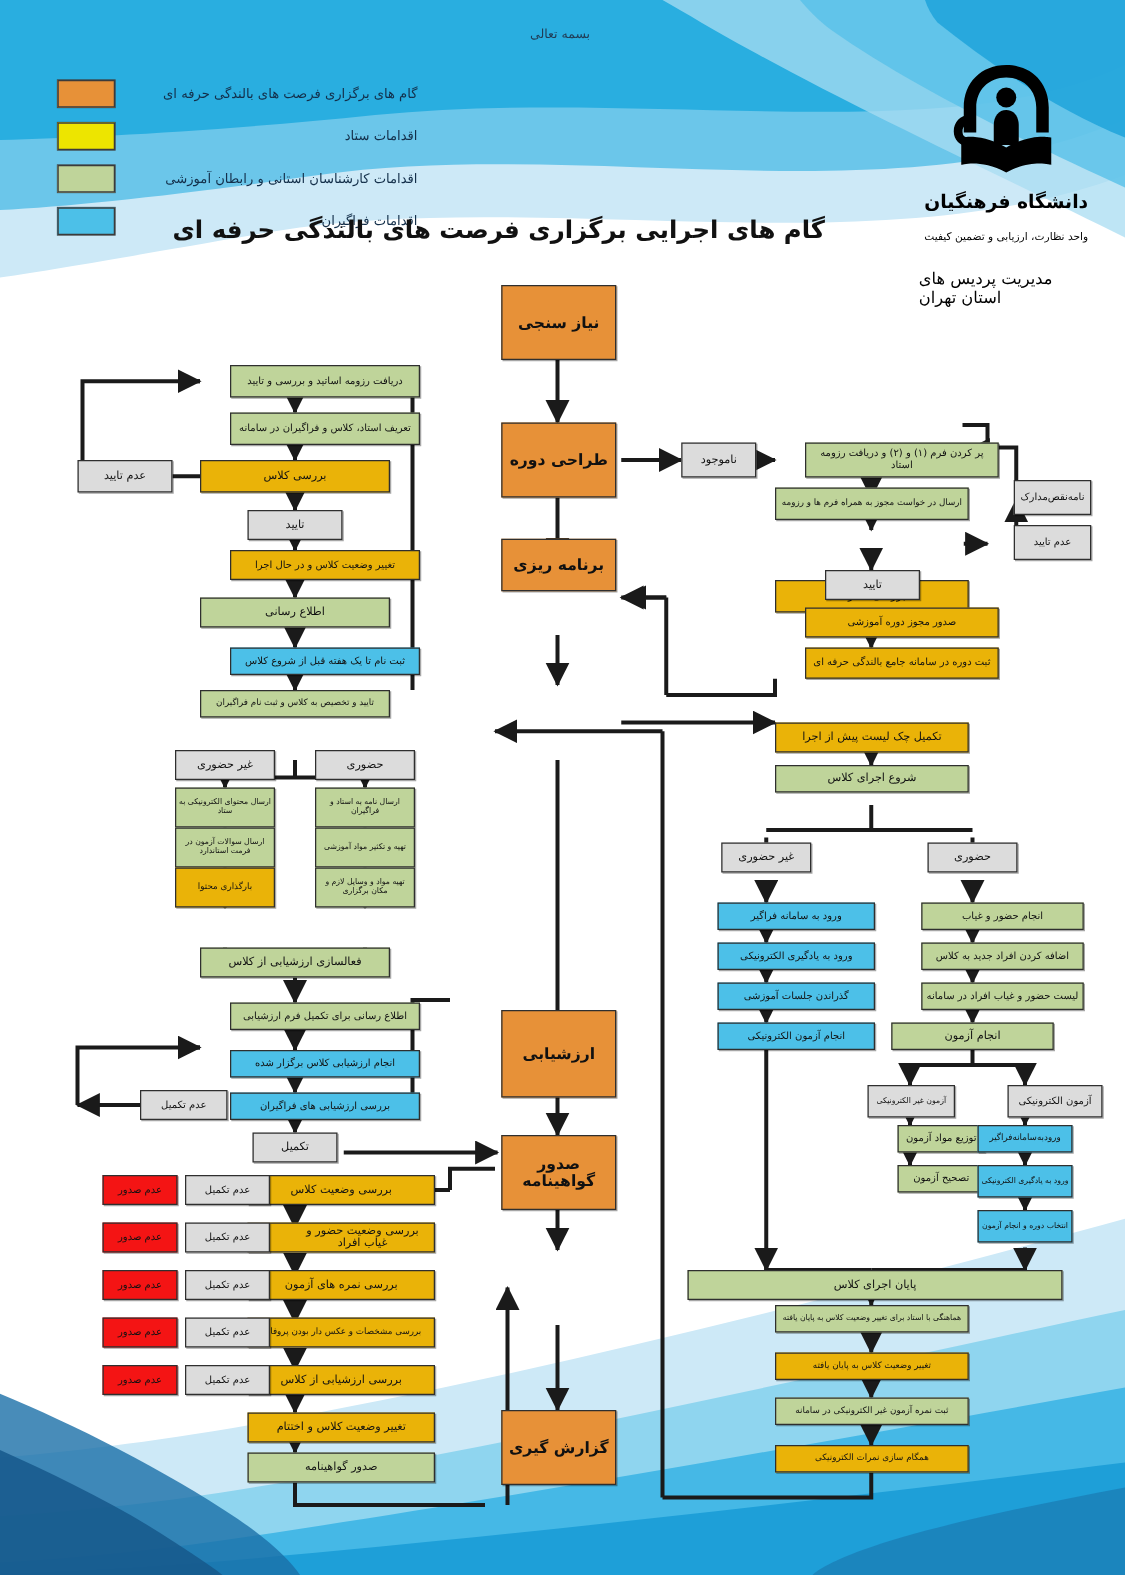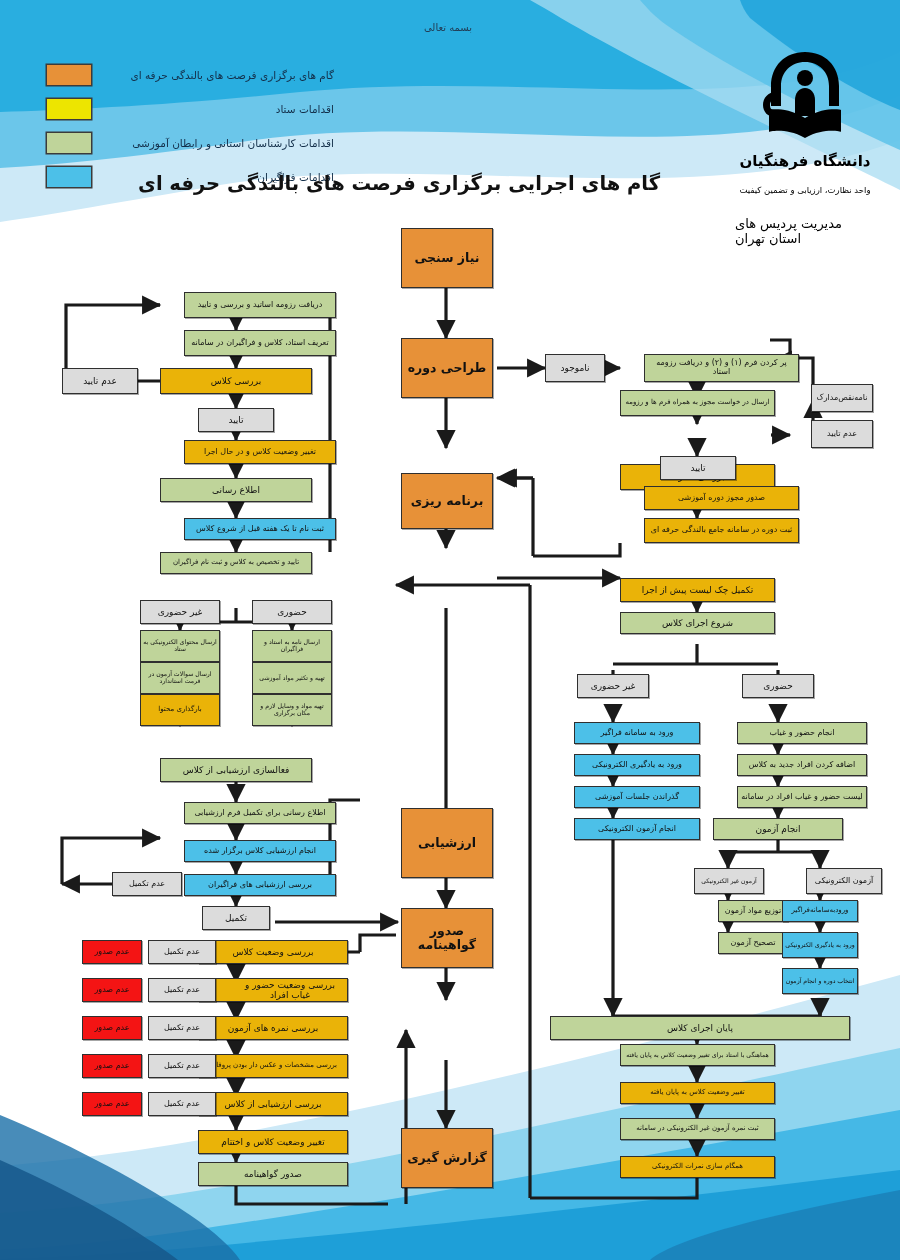--- a/index.html
+++ b/index.html
@@ -280,21 +280,21 @@
 
     <g stroke="#1a1a1a" fill="none" stroke-width="3.2">
       <path d="M360,800 H330 V884"></path>
     </g>
   </svg>
 
   <div id="chart">
 
     <div class="node c-orange f13" style="left:401px;top:228px;width:92px;height:60px;">نیاز سنجی</div>
     <div class="node c-orange f13" style="left:401px;top:338px;width:92px;height:60px;">طراحی دوره</div>
-    <div class="node c-orange f13" style="left:401px;top:473px;width:92px;height:56px;">برنامه ریزی</div>
+    <div class="node c-orange f13" style="left:401px;top:431px;width:92px;height:42px;">برنامه ریزی</div>
     <div class="node c-orange f13" style="left:401px;top:808px;width:92px;height:70px;">ارزشیابی</div>
     <div class="node c-orange f13" style="left:401px;top:908px;width:92px;height:60px;">صدور گواهینامه</div>
     <div class="node c-orange f13" style="left:401px;top:1128px;width:92px;height:60px;">گزارش گیری</div>
 
     <div class="node c-gray f9" style="left:545px;top:354px;width:60px;height:28px;">ناموجود</div>
     <div class="node c-green f8" style="left:620px;top:354px;width:155px;height:28px;">پر کردن فرم (۱) و (۲) و دریافت رزومه استاد</div>
     <div class="node c-green f7" style="left:620px;top:390px;width:155px;height:26px;">ارسال در خواست مجوز به همراه فرم ها و رزومه</div>
     <div class="node c-yellow f9" style="left:620px;top:424px;width:155px;height:26px;margin-top:40px;">بررسی مدارک</div>
     <div class="node c-gray f8" style="left:787px;top:384px;width:62px;height:28px;">نامه‌نقص‌مدارک</div>
     <div class="node c-gray f8" style="left:787px;top:420px;width:62px;height:28px;">عدم تایید</div>

